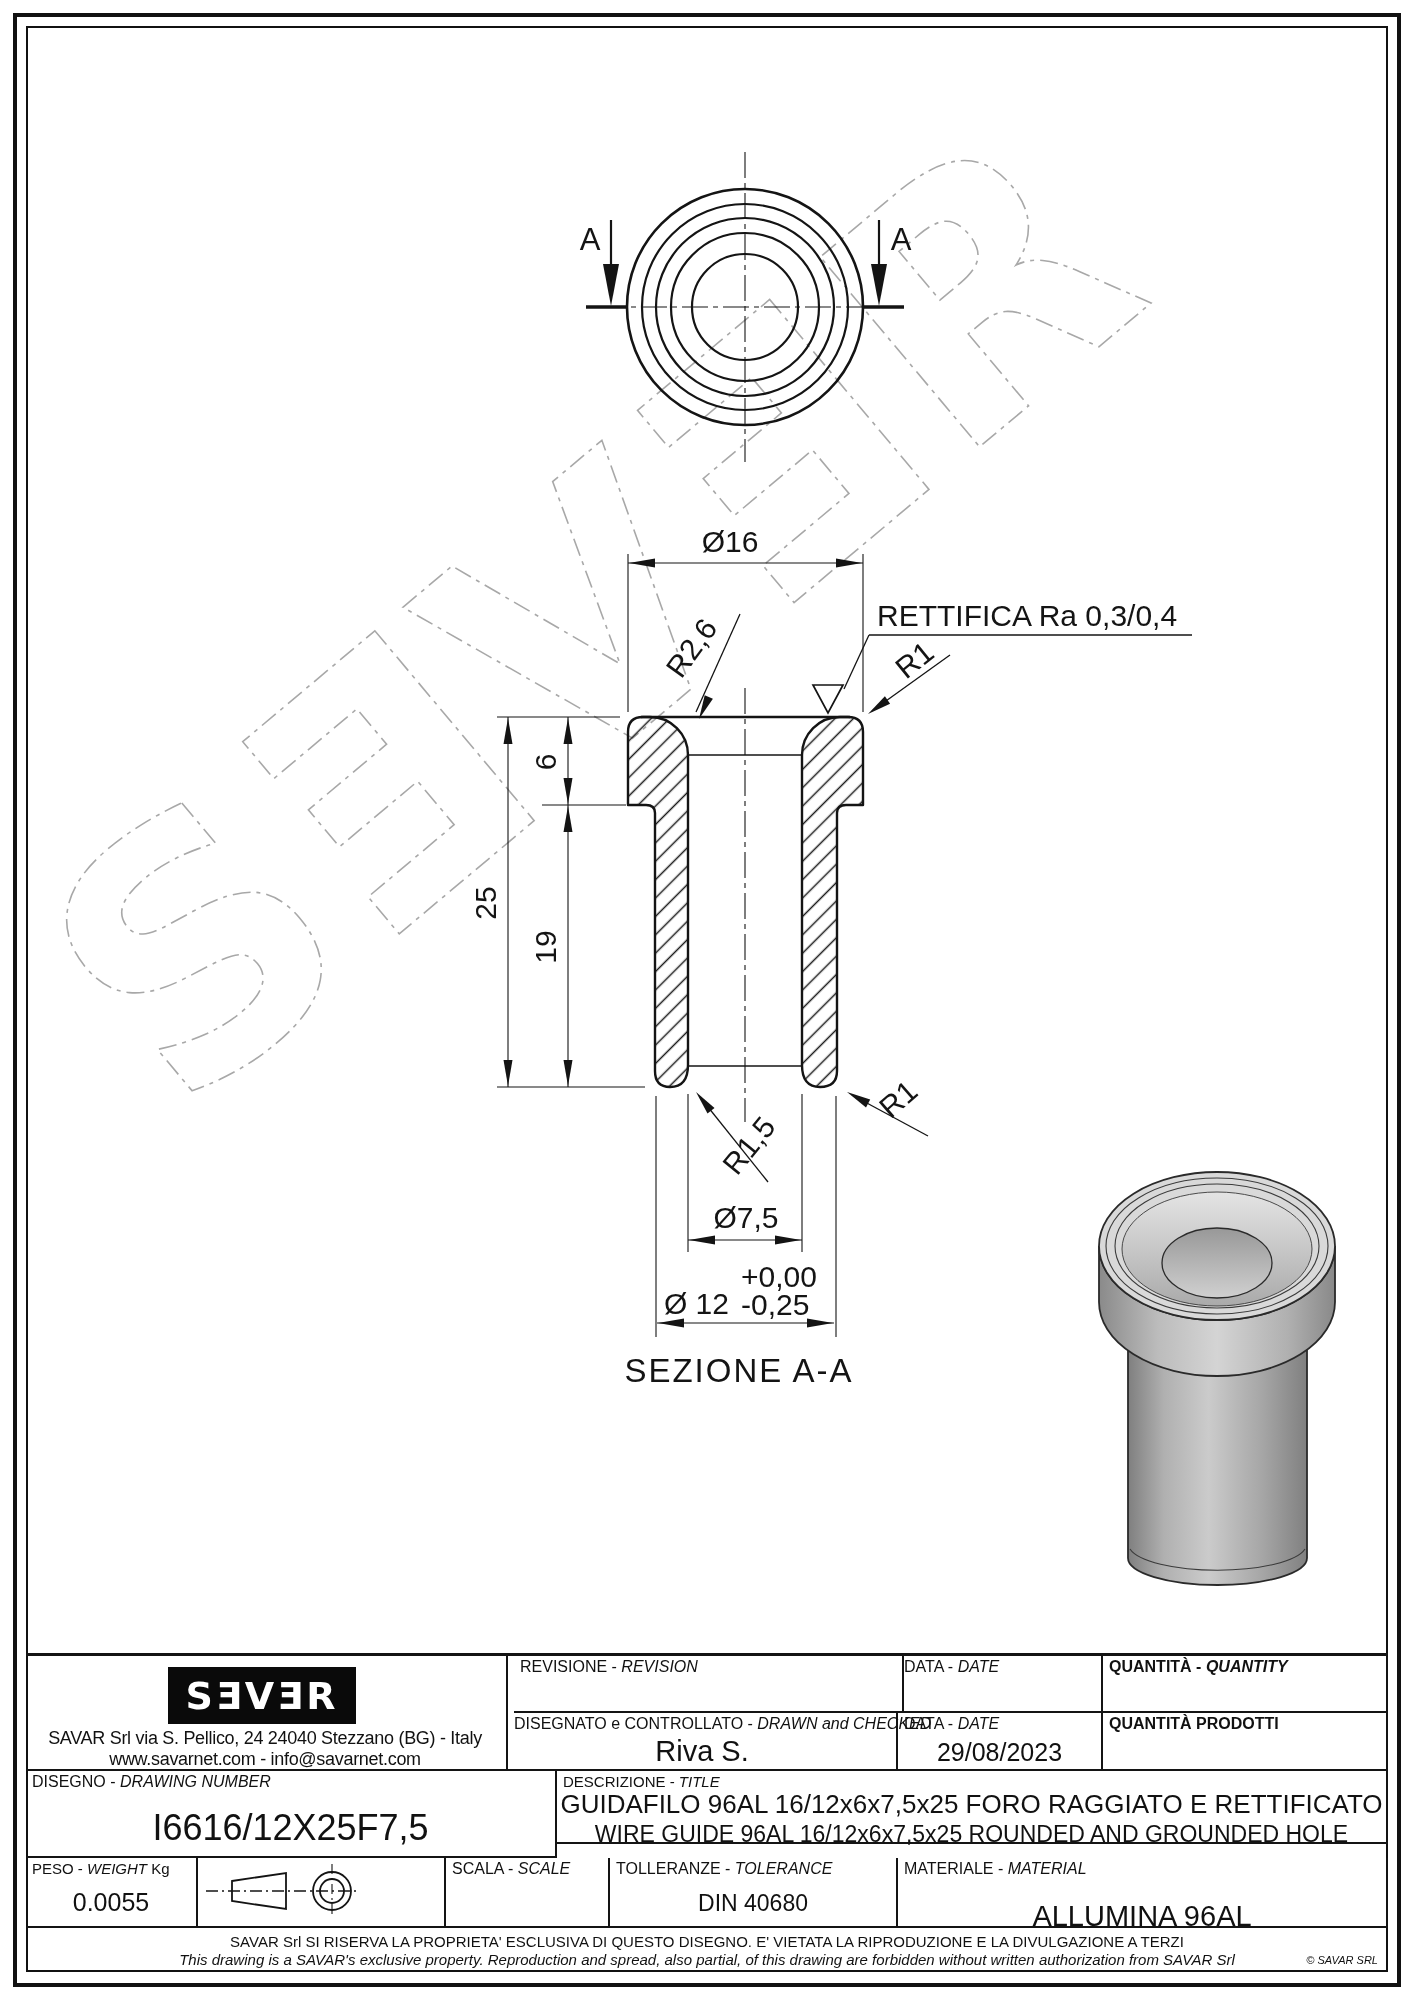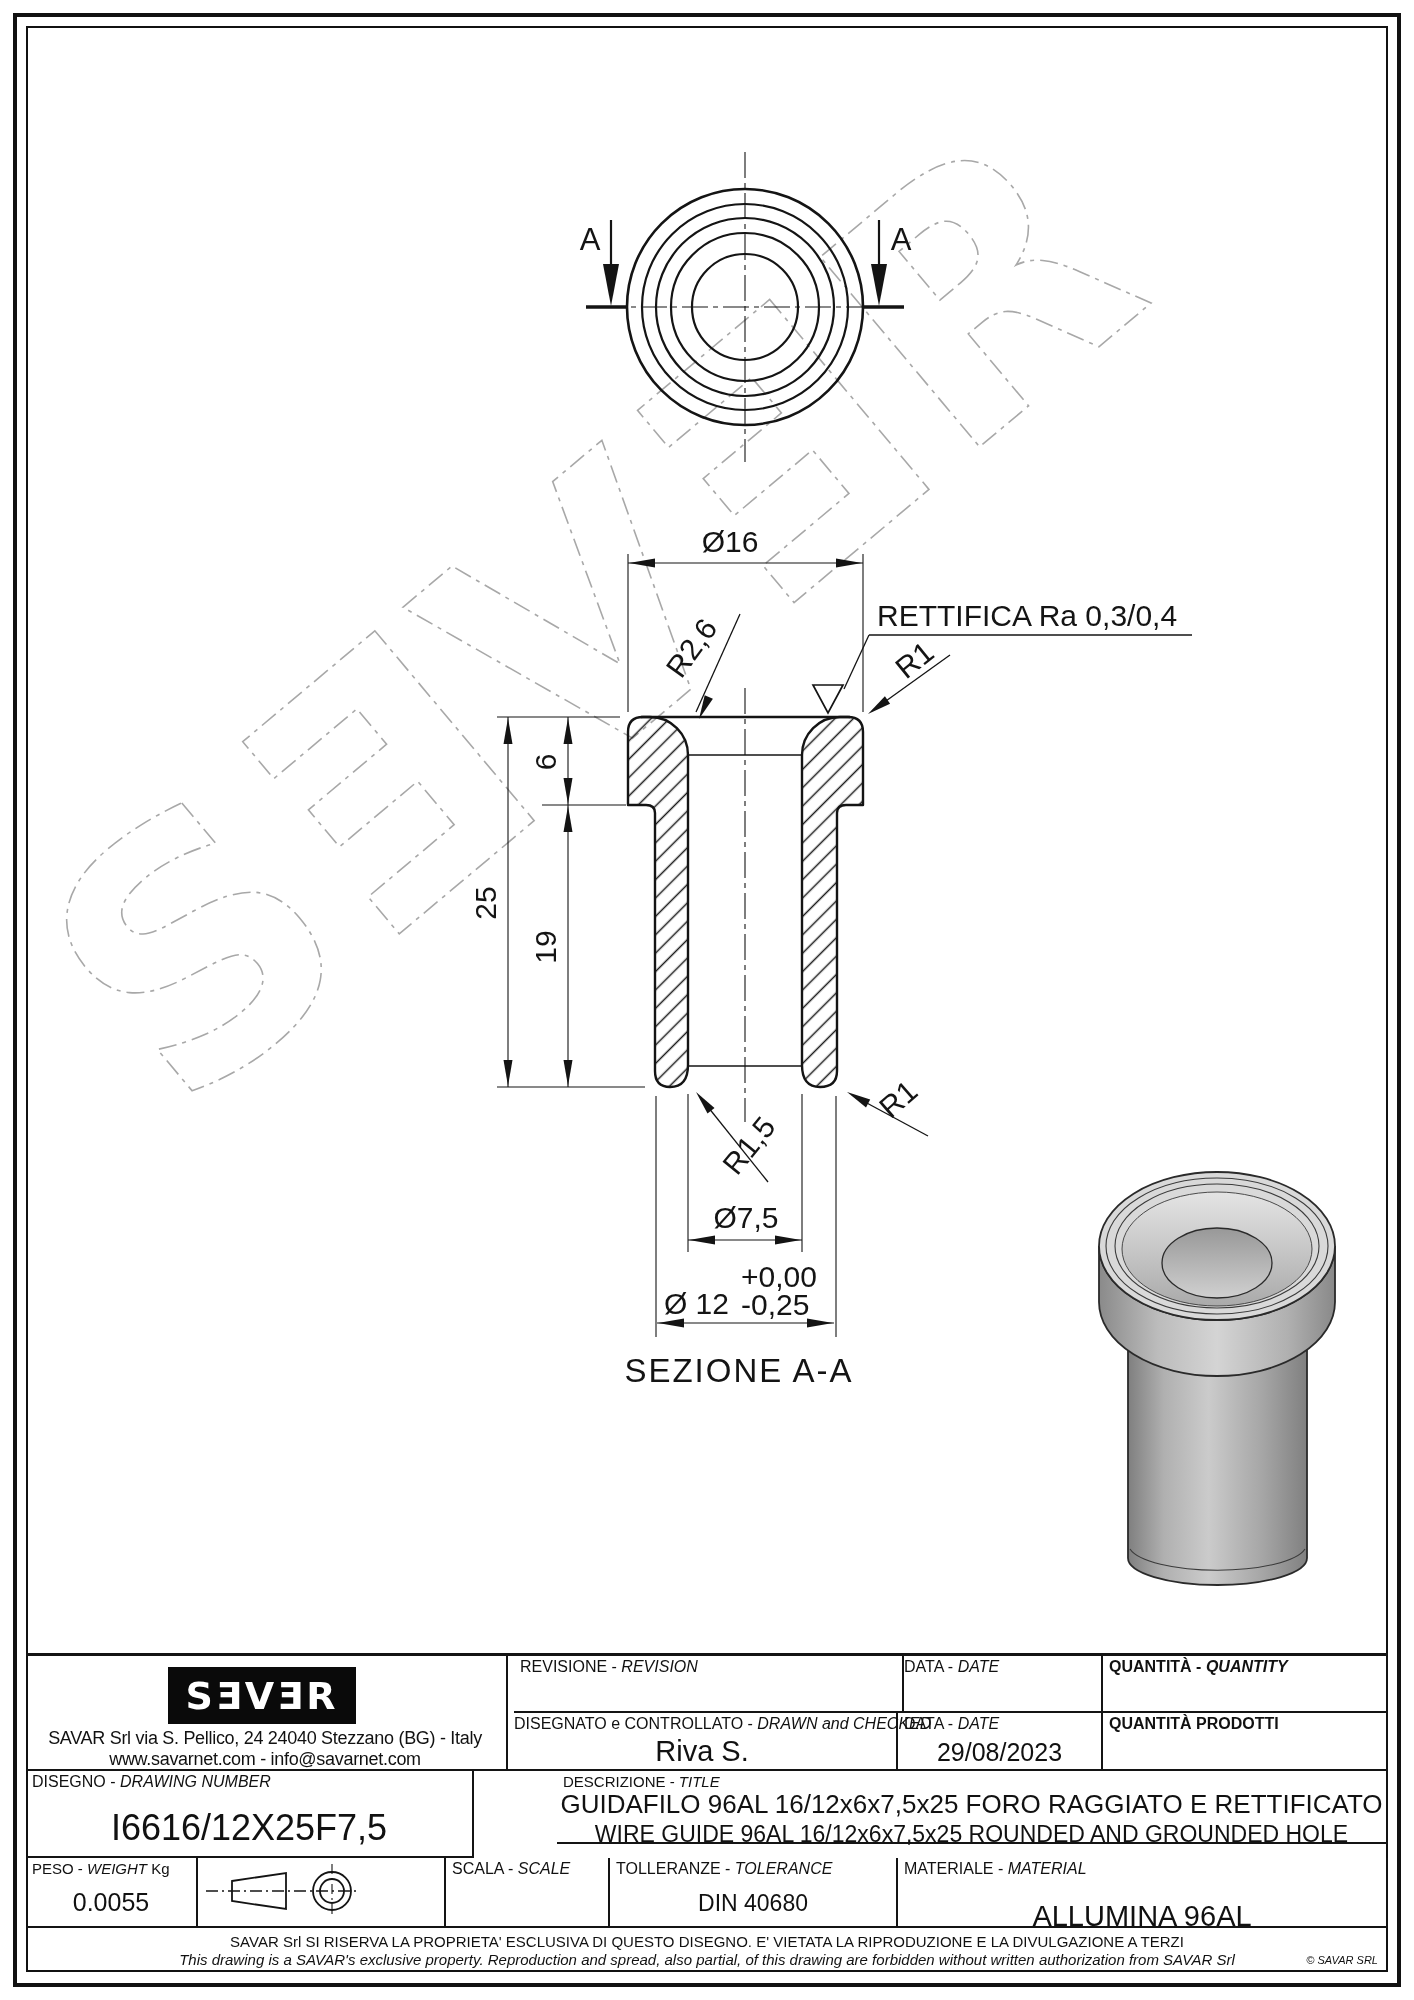--- a/index.html
+++ b/index.html
@@ -226,21 +226,21 @@
     <div class="lbl bold"><span>QUANTITÀ -</span> <span class="en">QUANTITY</span></div>
   </div>
   <div class="cell" style="left:872px;top:57px;width:205px;height:58px;">
     <div class="lbl"><span>DATA -</span> <span class="en">DATE</span></div>
     <div class="cval" style="top:25px;font-size:25px;">29/08/2023</div>
   </div>
   <div class="cell" style="left:1077px;top:57px;width:285px;height:58px;">
     <div class="lbl bold">QUANTITÀ  PRODOTTI</div>
   </div>
 
-  <div class="cell" style="left:0;top:115px;width:448px;height:87px;">
+  <div class="cell" style="left:0;top:115px;width:531px;height:87px;">
     <div class="lbl"><span>DISEGNO -</span> <span class="en">DRAWING NUMBER</span></div>
     <div class="cval" style="top:36px;font-size:36px;">I6616/12X25F7,5</div>
   </div>
   <div class="cell" style="left:531px;top:115px;width:831px;height:73px;">
     <div class="lbl" style="font-size:15px;"><span>DESCRIZIONE -</span> <span class="en">TITLE</span></div>
     <div class="cval" style="top:18px;font-size:26px;">GUIDAFILO 96AL 16/12x6x7,5x25 FORO RAGGIATO E RETTIFICATO</div>
     <div class="cval" style="top:50px;font-size:23px;">WIRE GUIDE 96AL 16/12x6x7,5x25 ROUNDED AND GROUNDED HOLE</div>
   </div>
 
   <div class="cell" style="left:0;top:202px;width:172px;height:70px;">

